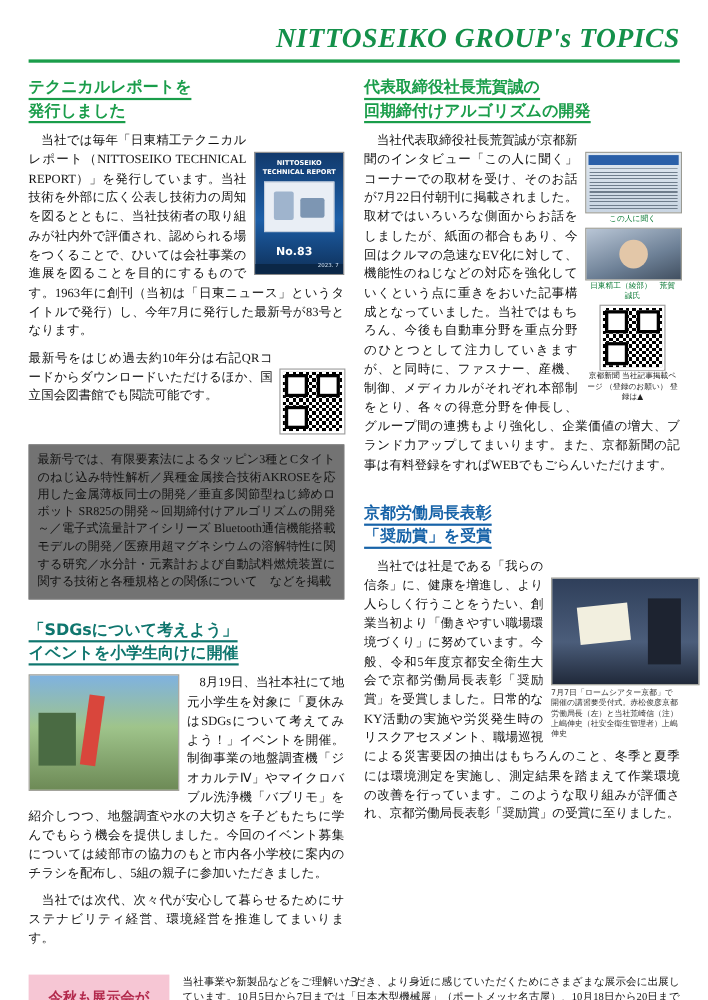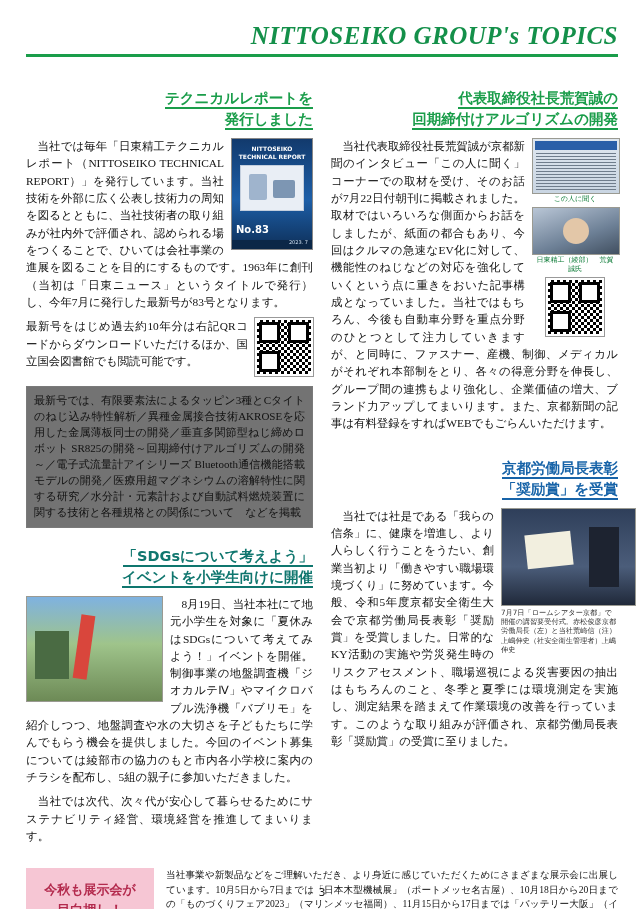--- a/index.html
+++ b/index.html
@@ -15,21 +15,21 @@
     position:relative;
     width:644px;height:909px;
     box-sizing:border-box;
     padding:22px 26px 0 26px;
   }
   
   .masthead{
     text-align:right;
     border-bottom:3px solid #1a9d4a;
     padding-bottom:4px;
-    margin-bottom:31px;
+    margin-bottom:13px;
   }
   .masthead .title{
     font-family:"Liberation Serif", serif;
     font-weight:bold;
     font-style:italic;
     font-size:25px;
     letter-spacing:0.5px;
     color:#14904a;
     display:inline-block;
   }
@@ -41,39 +41,38 @@
   .col{
     width:287px;
   }
   .sec-head{
     font-family:"DejaVu Sans", sans-serif;
     font-weight:bold;
     font-size:14.5px;
     line-height:1.45;
     color:#1a9d4a;
     margin:0 0 8px 0;
-    text-align:right;
   }
   .sec-head.brown{color:#0f766e;}
   .sec-head.blue{color:#1763a8;}
   .sec-head .u{
     border-bottom:2px solid currentColor;
     padding-bottom:1px;
   }
   p.body{
     font-size:11.4px;
     line-height:1.52;
     text-align:justify;
     margin:0 0 7px 0;
     font-family:"Liberation Serif", serif;
   }
   
   .fig-right{
     float:right;
-    margin:0 0 4px 7px;
+    margin:18px 0 4px 7px;
   }
   .fig-left{
     float:left;
     margin:0 7px 4px 0;
   }
   .cap{
     font-size:7.2px;
     line-height:1.3;
     color:#333;
     text-align:left;
@@ -104,21 +103,21 @@
   }
   .report-cover .rc-img:before{
     content:"";position:absolute;left:8px;top:8px;width:18px;height:26px;
     background:#9fb4cd;border-radius:2px;
   }
   .report-cover .rc-img:after{
     content:"";position:absolute;right:8px;top:14px;width:22px;height:18px;
     background:#7d96b3;border-radius:2px;
   }
   .report-cover .rc-no{
-    position:absolute;left:4px;bottom:14px;color:#fff;
+    position:absolute;left:19px;bottom:14px;color:#fff;
     font-family:"DejaVu Sans", sans-serif;font-size:10px;font-weight:bold;
   }
   .report-cover .rc-date{
     position:absolute;right:4px;bottom:4px;color:#cfe0f2;
     font-family:"DejaVu Sans", sans-serif;font-size:5px;
   }
   .report-cover .rc-bar{
     position:absolute;left:0;bottom:0;width:100%;height:9px;background:#0b2747;
   }
   
@@ -338,20 +337,24 @@
               <div class="nb"></div>
           </div>
           <div class="mini-green">この人に聞く</div>
           <div class="photo ph-port2" style="margin-top:3px;"></div>
           <div class="mini-green">日東精工（綾部）　荒賀 誠氏</div>
           <div style="display:flex;justify-content:center;margin-top:4px;">
             <div class="qr">
                 <span class="q3"></span>
               </div>
           </div>
+          <div class="kyoto-cap">京都新聞
+当社記事掲載ページ
+（登録のお願い）
+登録は▲</div>
         </div>
 
         <p class="body">　当社代表取締役社長荒賀誠が京都新聞のインタビュー「この人に聞く」コーナーでの取材を受け、そのお話が7月22日付朝刊に掲載されました。取材ではいろいろな側面からお話をしましたが、紙面の都合もあり、今回はクルマの急速なEV化に対して、機能性のねじなどの対応を強化していくという点に重きをおいた記事構成となっていました。当社ではもちろん、今後も自動車分野を重点分野のひとつとして注力していきますが、と同時に、ファスナー、産機、制御、メディカルがそれぞれ本部制をとり、各々の得意分野を伸長し、グループ間の連携もより強化し、企業価値の増大、ブランド力アップしてまいります。また、京都新聞の記事は有料登録をすればWEBでもごらんいただけます。</p>
         <div class="clear"></div>
       </div>
 
       <div class="row2">
         <div class="sec-head blue">
           <span class="u">京都労働局長表彰</span><br>
           <span class="u">「奨励賞」を受賞</span>

